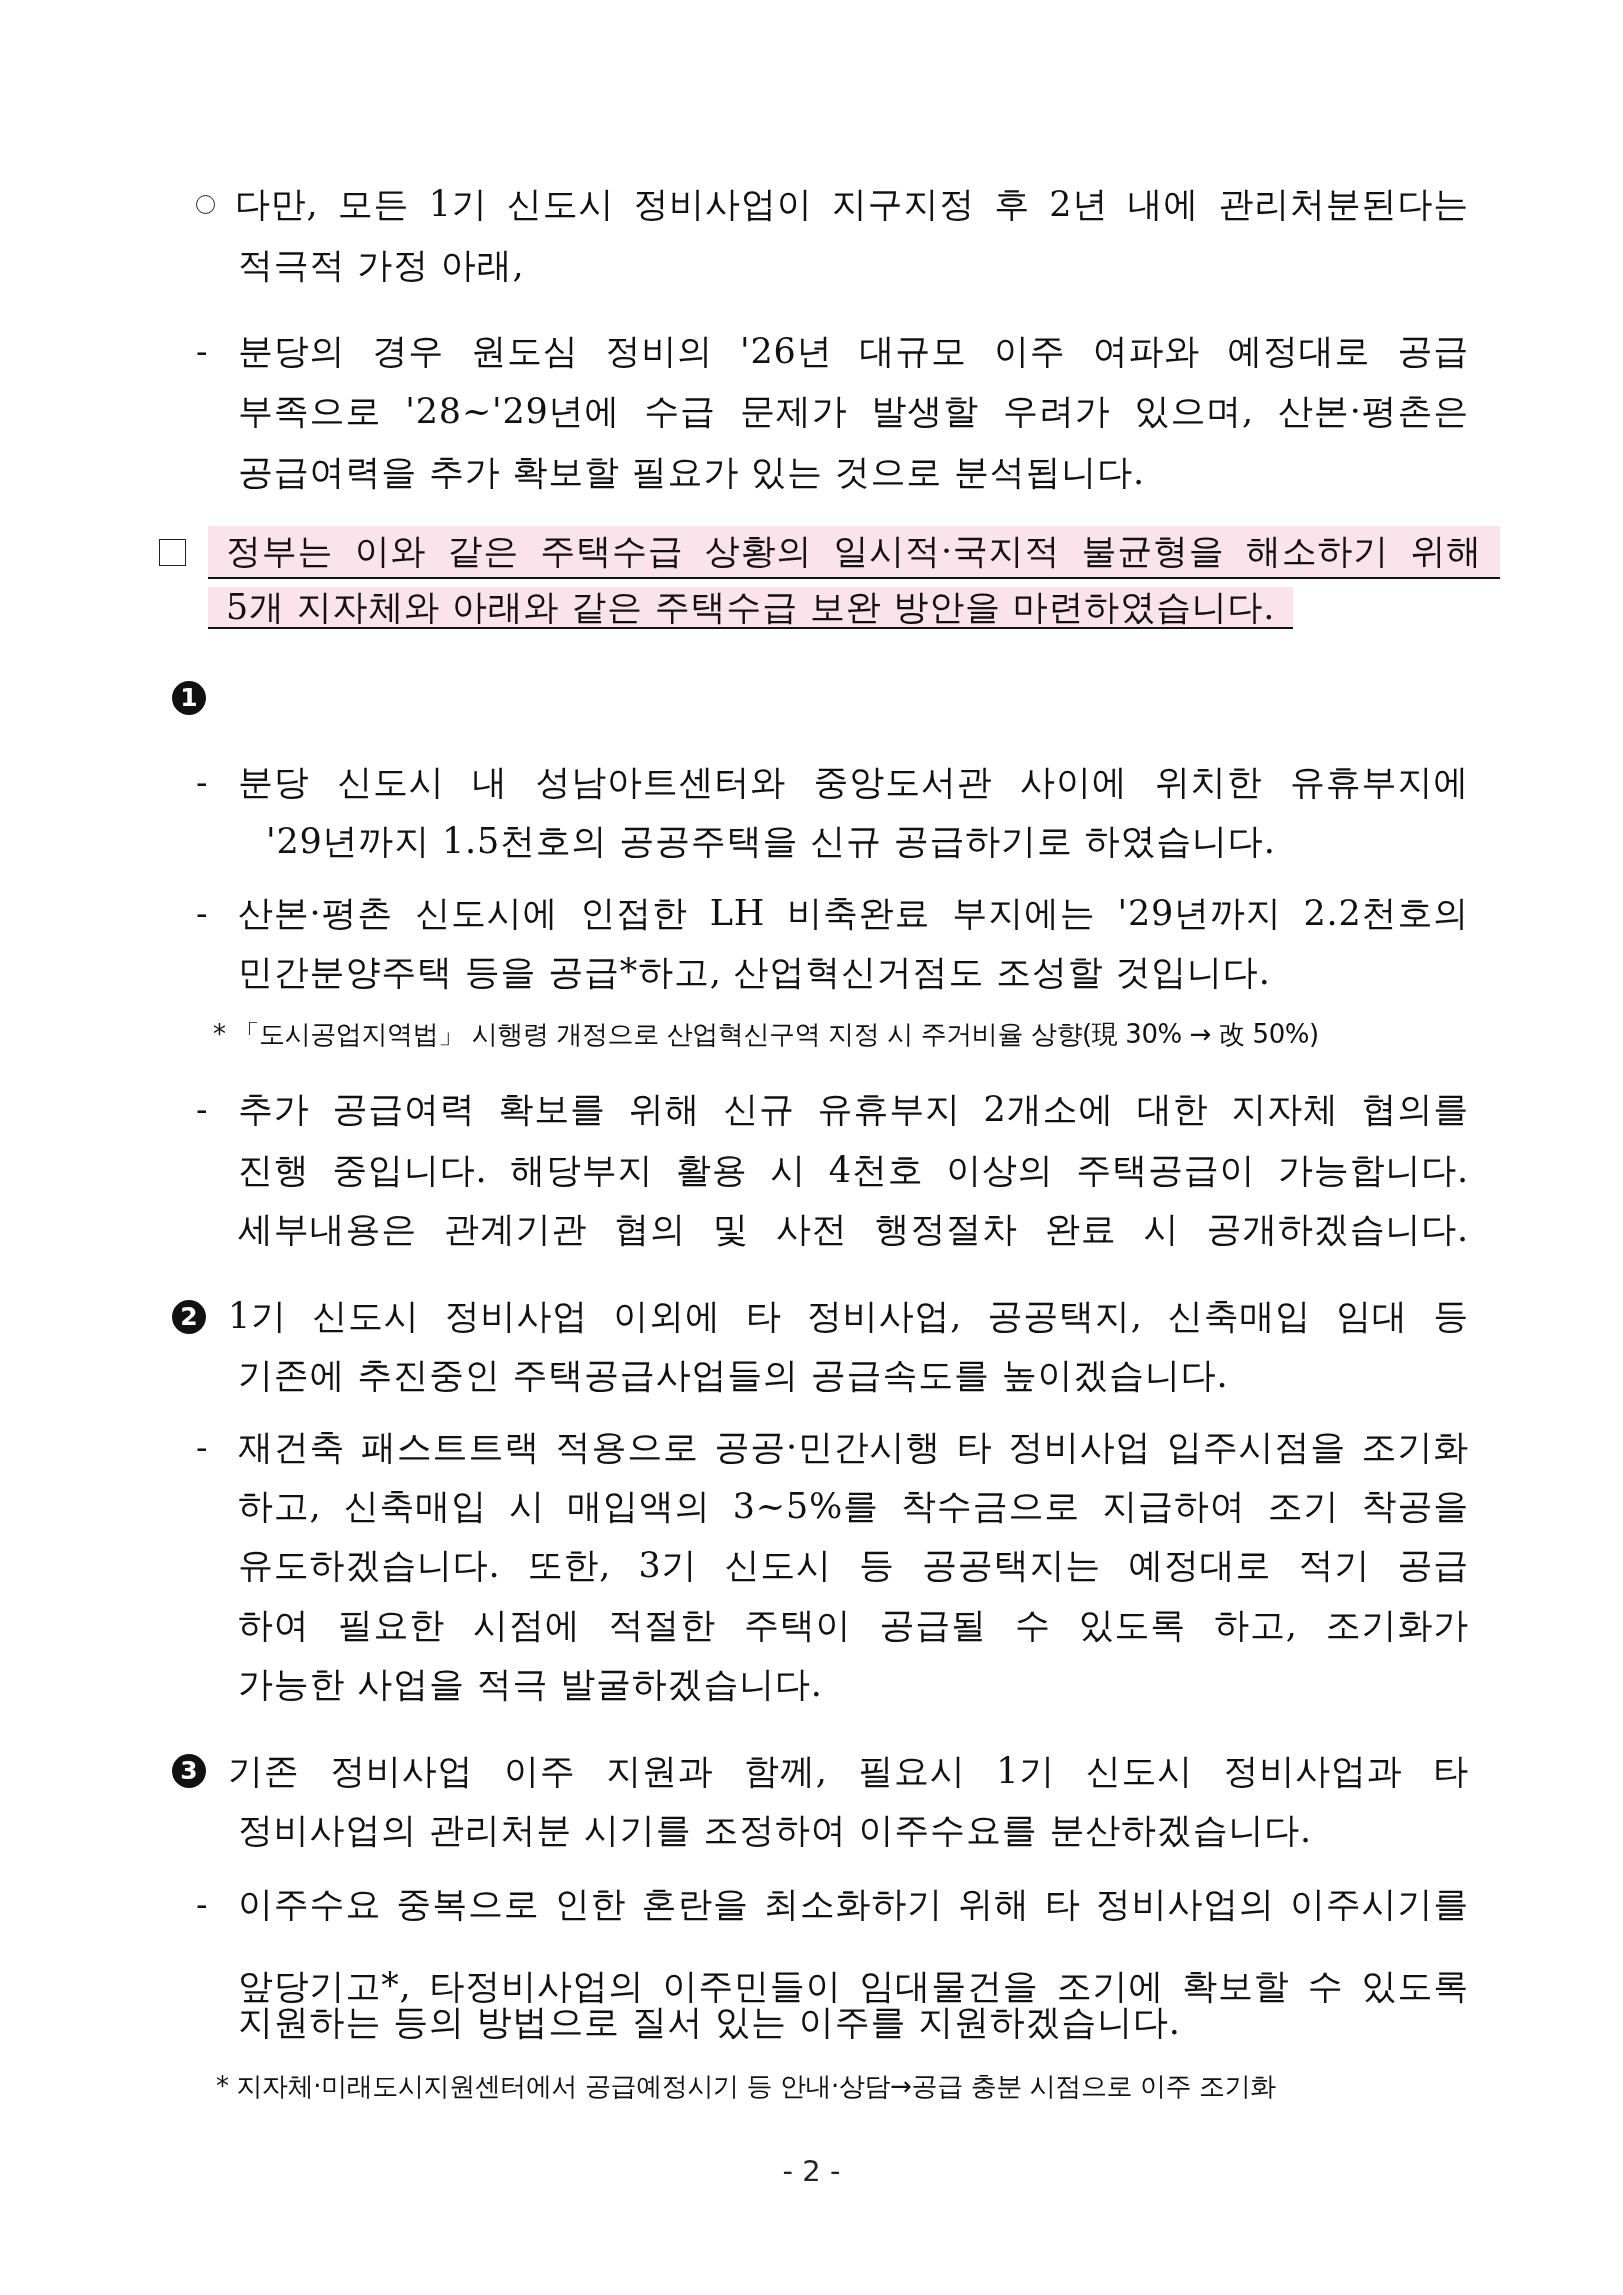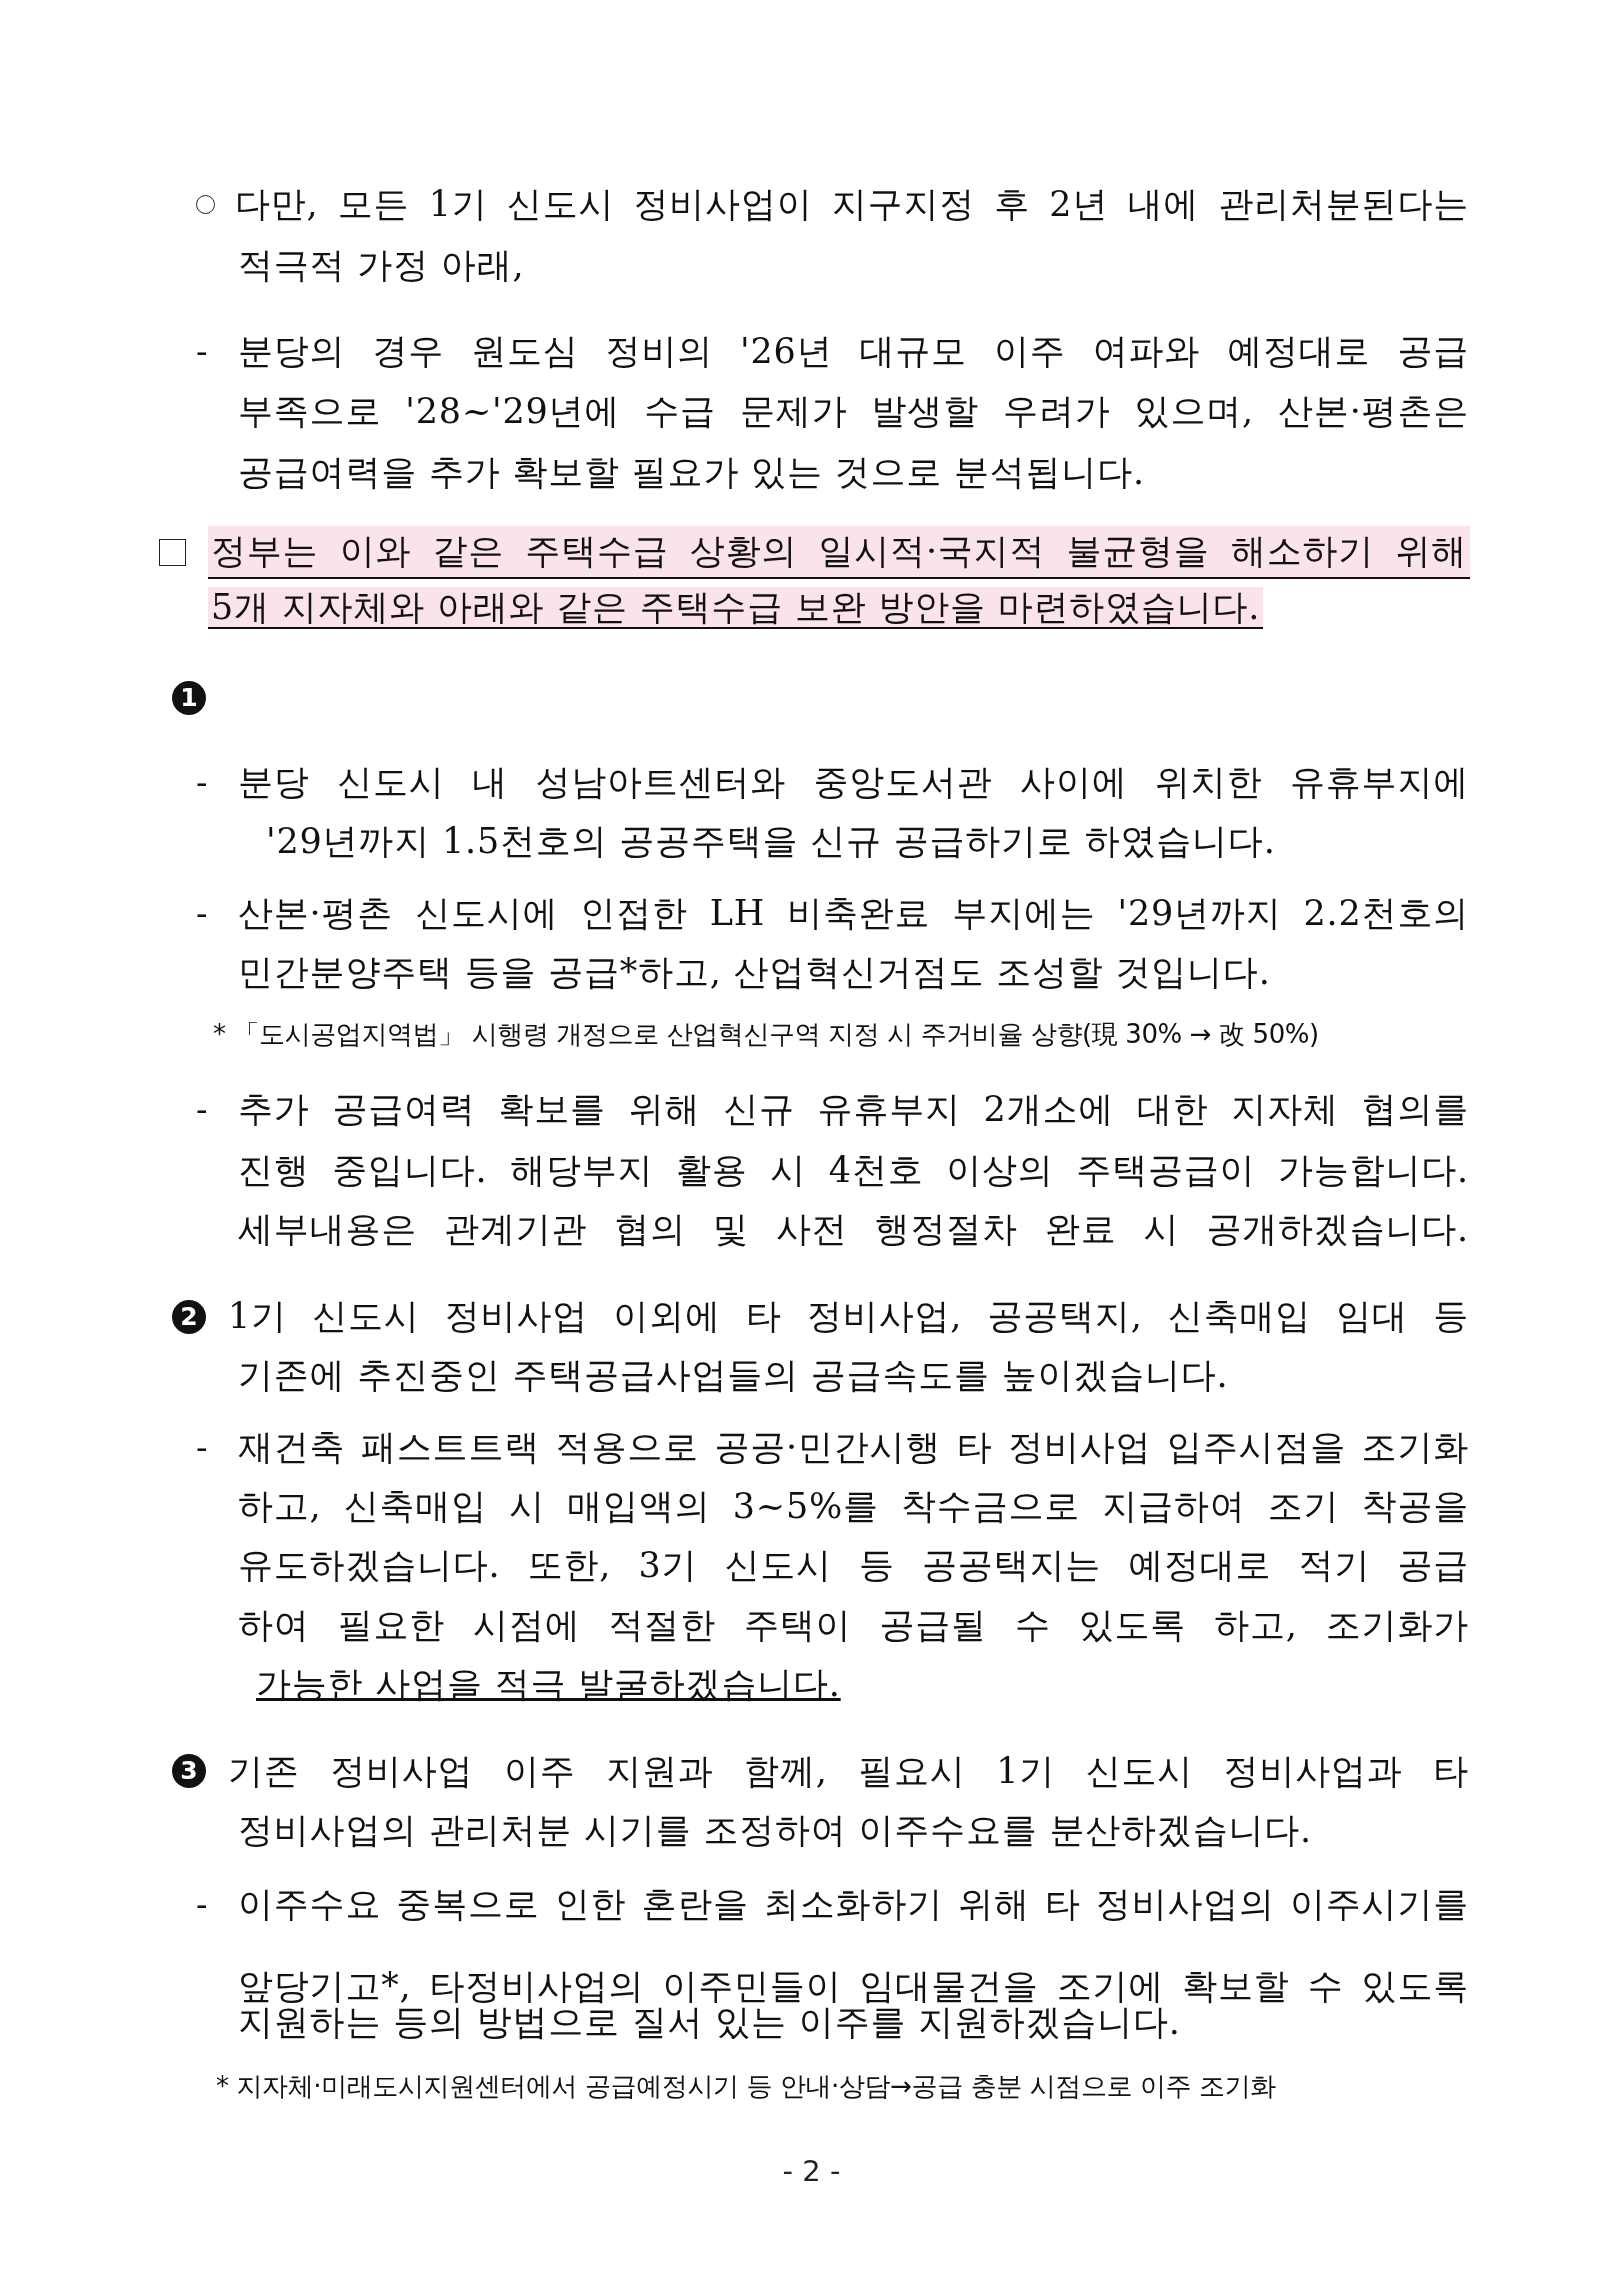--- a/index.html
+++ b/index.html
@@ -22,21 +22,21 @@
   }
   .square {
     position: absolute; width: 25px; height: 25px; border: 1.7px solid #222; background: #fff;
   }
   .ring {
     position: absolute; width: 17px; height: 17px; border: 1.7px solid #222; border-radius: 50%;
   }
   .hl {
     background: #fbe3ec;
     border-bottom: 2.5px solid #111;
-    padding: 0 3px;
+    padding: 0 18px;
   }
   .note {
     position: absolute; white-space: nowrap;
     font-family: "DejaVu Sans", "Liberation Sans", sans-serif;
     font-size: 26px; line-height: 42px; letter-spacing: -0.4px;
   }
   .pagenum {
     position: absolute; left: 0; width: 1623px; text-align: center;
     font-family: "DejaVu Sans", sans-serif; font-size: 29px; color: #222;
   }
@@ -78,21 +78,21 @@
 
   <div class="circle-num" style="left:172px; top:1300px;">2</div>
   <div class="line just" style="left:228px; top:1291px; width:1241px;">1기 신도시 정비사업 이외에 타 정비사업, 공공택지, 신축매입 임대 등</div>
   <div class="line" style="left:238px; top:1350px;">기존에 추진중인 주택공급사업들의 공급속도를 높이겠습니다.</div>
 
   <div class="marker" style="left:196px; top:1422px;">-</div>
   <div class="line just" style="left:238px; top:1422px; width:1231px;">재건축 패스트트랙 적용으로 공공·민간시행 타 정비사업 입주시점을 조기화</div>
   <div class="line just" style="left:238px; top:1481px; width:1231px;">하고, 신축매입 시 매입액의 3~5%를 착수금으로 지급하여 조기 착공을</div>
   <div class="line just" style="left:238px; top:1540px; width:1231px;">유도하겠습니다. 또한, 3기 신도시 등 공공택지는 예정대로 적기 공급</div>
   <div class="line just" style="left:238px; top:1600px; width:1231px;">하여 필요한 시점에 적절한 주택이 공급될 수 있도록 하고, 조기화가</div>
-  <div class="line" style="left:256px; top:1659px;text-decoration:underline;">가능한 사업을 적극 발굴하겠습니다.</div>
+  <div class="line" style="left:238px; top:1659px;">가능한 사업을 적극 발굴하겠습니다.</div>
 
   <div class="circle-num" style="left:172px; top:1754px;">3</div>
   <div class="line just" style="left:228px; top:1746px; width:1241px;">기존 정비사업 이주 지원과 함께, 필요시 1기 신도시 정비사업과 타</div>
   <div class="line" style="left:238px; top:1805px;text-align:right;">정비사업의 관리처분 시기를 조정하여 이주수요를 분산하겠습니다.</div>
 
   <div class="marker" style="left:196px; top:1879px;">-</div>
   <div class="line just" style="left:238px; top:1879px; width:1231px;">이주수요 중복으로 인한 혼란을 최소화하기 위해 타 정비사업의 이주시기를</div>
   <div class="line just" style="left:238px; top:1938px; width:1231px;margin-top:23px;">앞당기고*, 타정비사업의 이주민들이 임대물건을 조기에 확보할 수 있도록</div>
   <div class="line" style="left:238px; top:1997px;">지원하는 등의 방법으로 질서 있는 이주를 지원하겠습니다.</div>
 

